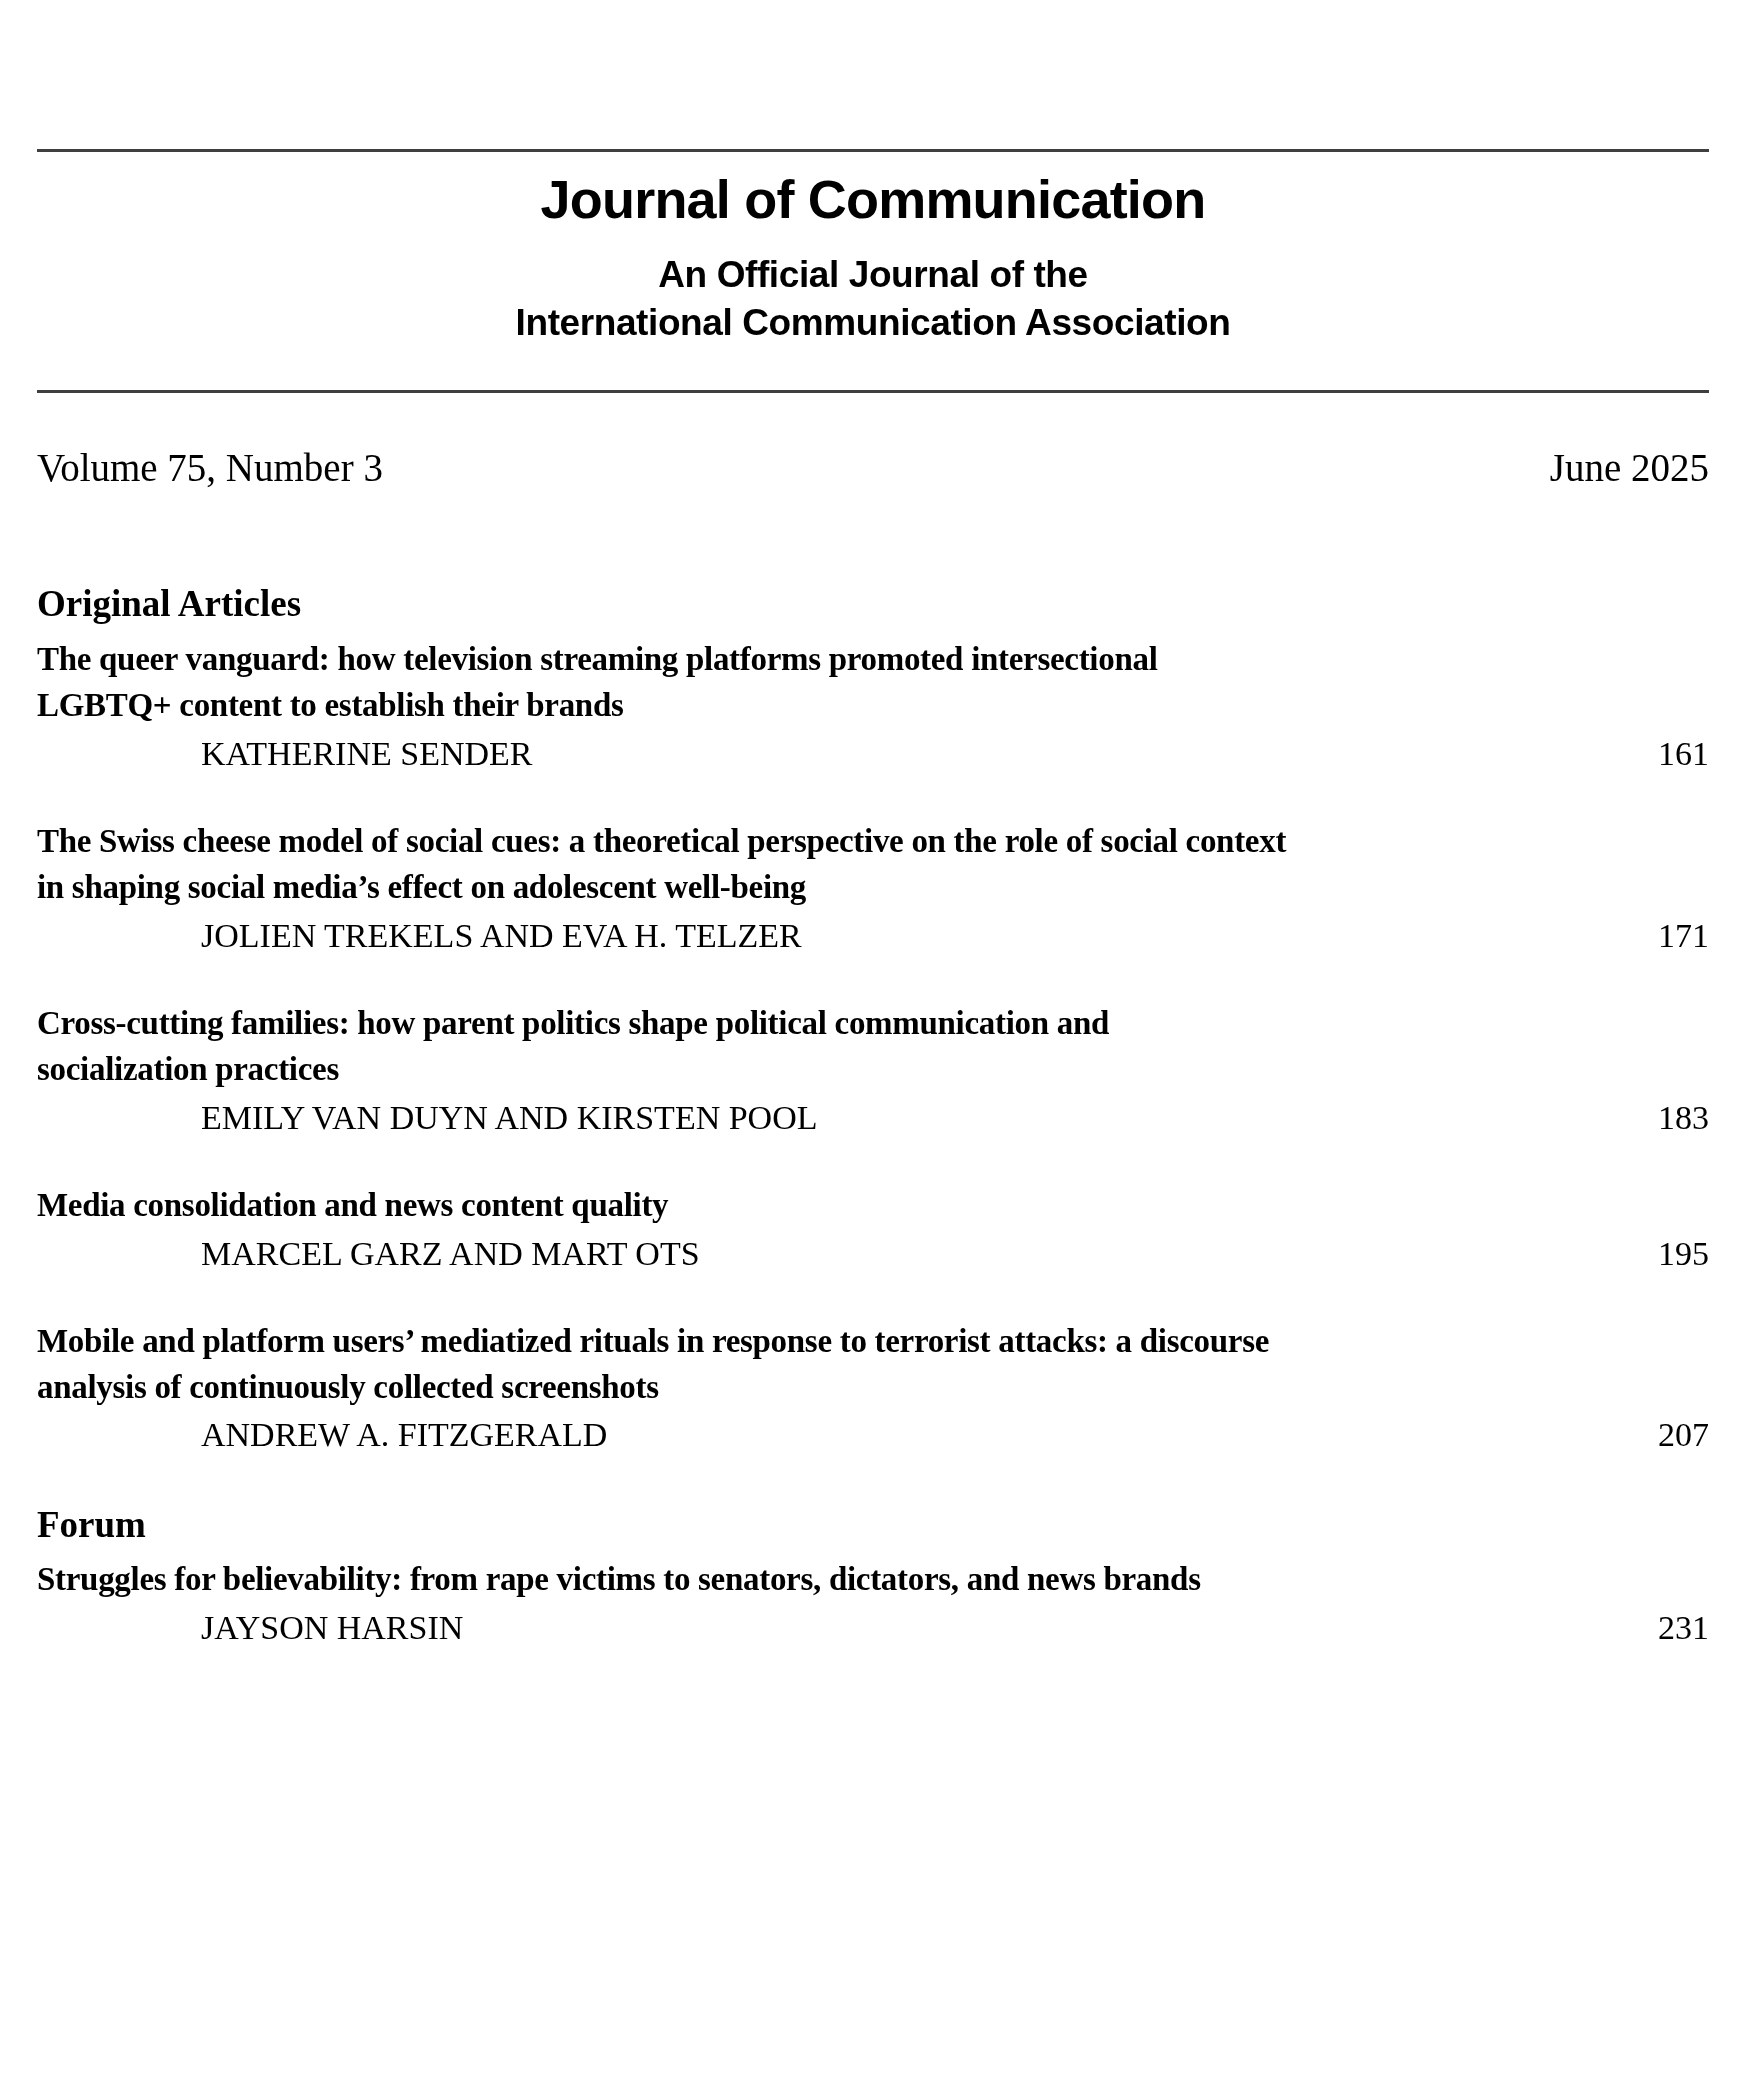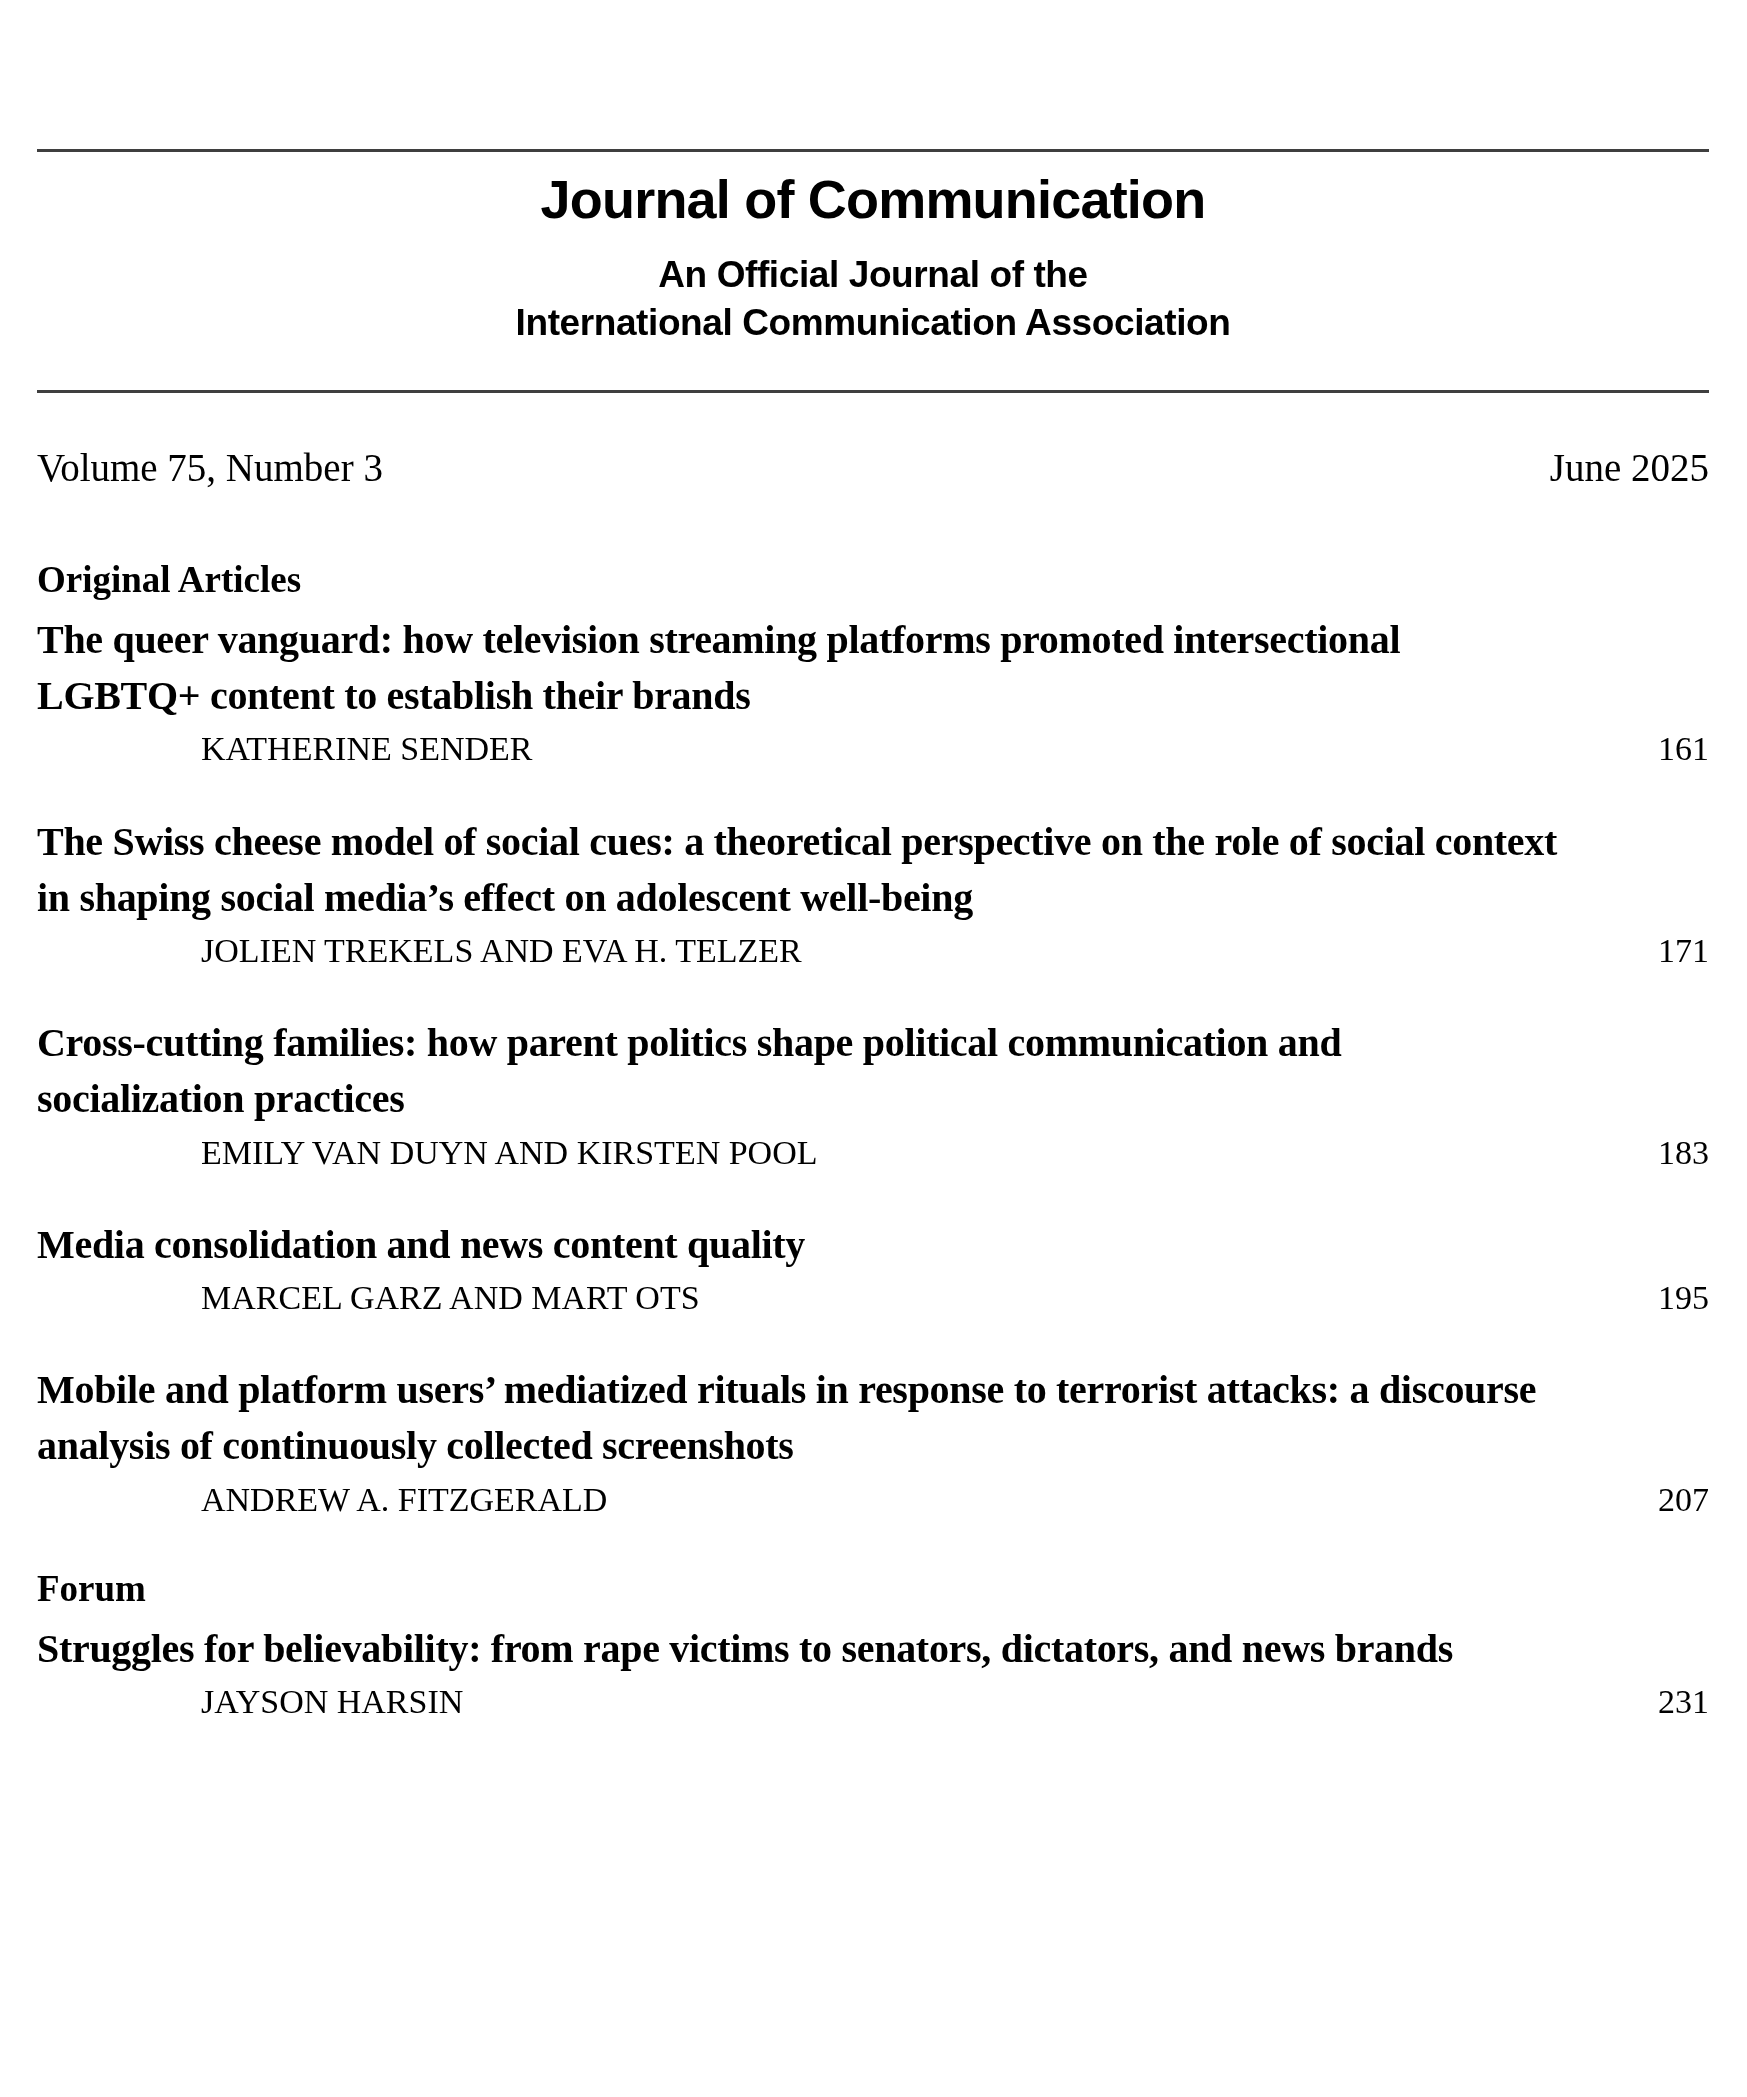--- a/index.html
+++ b/index.html
@@ -51,33 +51,33 @@
   .volume-row {
     margin-top: 52px;
     display: flex;
     justify-content: space-between;
     align-items: flex-end;
     font-size: 39px;
     line-height: 1.2;
   }
 
   .toc {
-    margin-top: 64px;
+    margin-top: 88px;
   }
   .section-heading {
     margin: 0 0 6.7px 0;
     font-size: 37px;
     font-weight: 700;
     line-height: 1.35;
   }
   .article {
     margin-bottom: 42px;
   }
   .article-title {
-    font-size: 40px;
+    font-size: 33px;
     font-weight: 700;
     line-height: 1.4;
     letter-spacing: -0.3px;
     white-space: pre-line;
   }
   .byline {
     margin-top: 3.4px;
     display: flex;
     justify-content: space-between;
     align-items: baseline;

